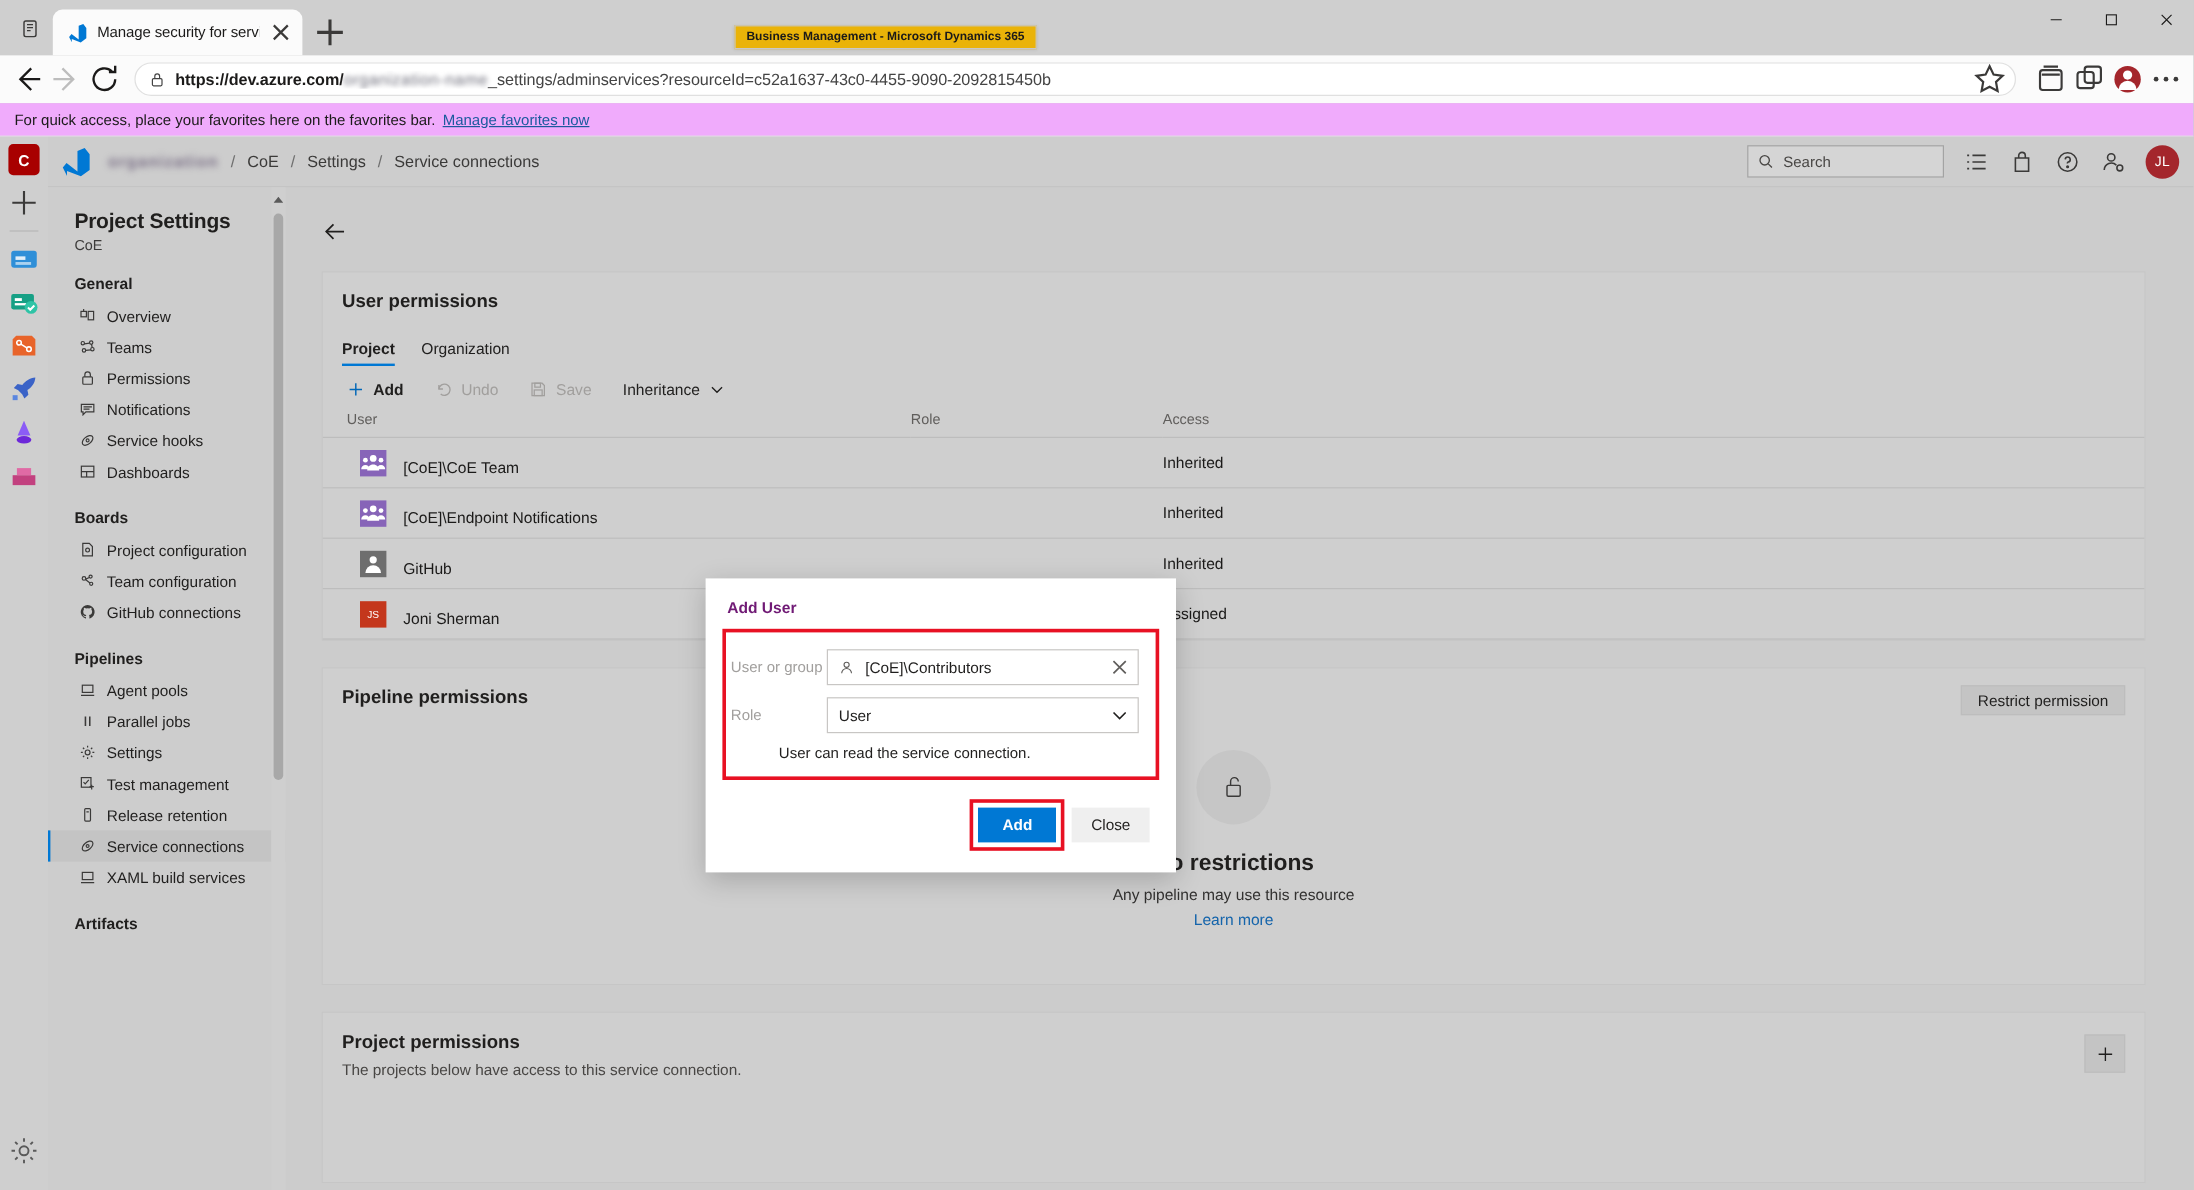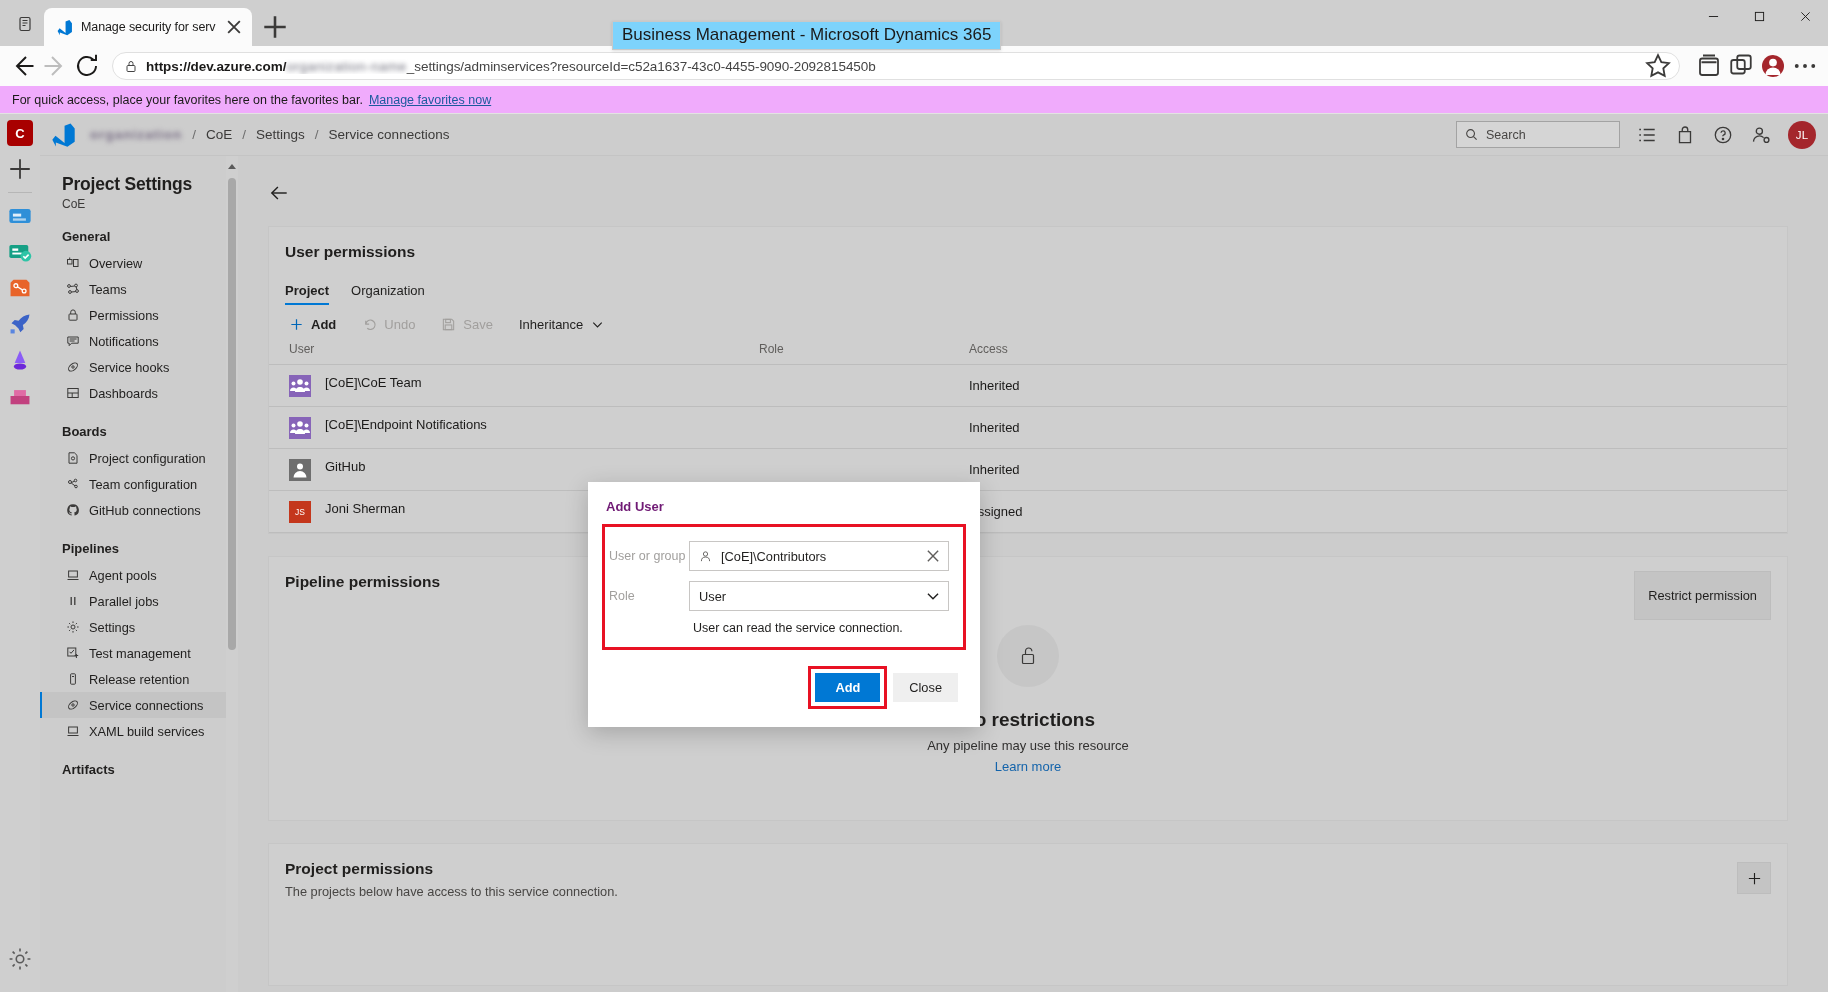--- a/index.html
+++ b/index.html
@@ -73,24 +73,25 @@
 
   .favbar {
     height: 28px; background: #f0abfc; display: flex; align-items: center;
     padding: 0 12px; font-size: 12.5px; color: #1b1a19; gap: 6px;
     border-bottom: 1px solid #e3e3e3;
   }
   .favbar a { color: #1b5a9e; text-decoration: underline; }
 
   
   .tooltip {
-    position: absolute; left: 612px; top: 21px; background: #7dd3fc;
-    border: 1px solid #c8c8c8; padding: 3px 9px 4px; font-size: 17px;
+    position: absolute; left: 612px; top: 21px; background: #eab308;
+    border: 1px solid #c8c8c8; padding: 3px 9px 4px; font-size: 10px;
     color: #1b1a19; z-index: 50; box-shadow: 0 1px 3px rgba(0,0,0,.12);
     white-space: nowrap;
+    font-weight: bold;
   }
 
   
   .page { position: relative; width: 1828px; height: 906px; background: #cccccc; display:flex; }
 
   
   .rail {
     width: 40px; flex: 0 0 40px; background: #cfcfcf; padding-top: 6px;
     display: flex; flex-direction: column; align-items: center; gap: 10px;
     position: relative;
@@ -177,37 +178,37 @@
   .tb-icon { width: 15px; height: 15px; display:flex;align-items:center;justify-content:center;}
 
   table.perm { width: 100%; border-collapse: collapse; font-size: 13px; }
   table.perm th {
     text-align: left; font-weight: 400; color: #605e5c; font-size: 12px;
     padding: 0 0 8px 0; border-bottom: 1px solid #bdbdbd;
   }
   table.perm td { padding: 0; border-bottom: 1px solid #bdbdbd; height: 42px; vertical-align: middle;}
   table.perm .c-user { padding-left: 20px; width: 490px; }
   table.perm .c-role { width: 210px; }
-  .ucell { display: flex; align-items: flex-start; gap: 14px; }
+  .ucell { display: flex; align-items: flex-end; gap: 14px; margin-left: 11px; }
   .uavatar { width: 22px; height: 22px; flex: 0 0 22px; display:flex;align-items:center;justify-content:center; }
   .uavatar.group { background: #8764b8; }
   .uavatar.gh { background: #6e6e6e; }
   .uavatar.init { background: #c4371c; color: #fff; font-size: 8.5px; display:flex;align-items:center;justify-content:center;}
 
   .pipeline-empty { text-align: center; padding: 34px 0 46px; }
   .lock-circle {
     width: 62px; height: 62px; border-radius: 50%; background: #c6c6c6; margin: 0 auto 22px;
     display:flex; align-items:center; justify-content:center;
   }
   .empty-title { font-size: 19px; font-weight: 600; color:#201f1e; }
   .empty-sub { font-size: 13px; color: #323130; margin-top: 7px; }
   .empty-link { font-size: 13px; color: #1464ab; margin-top: 6px; }
   .restrict-btn {
     position: absolute; right: 16px; top: 14px; background: #c4c4c4; border: 1px solid #bdbdbd;
-    padding: 16px 13px; font-size: 12.8px; color: #201f1e;
+    padding: 4px 13px; font-size: 12.8px; color: #201f1e;
   }
   .plus-btn {
     position: absolute; right: 16px; top: 18px; width: 34px; height: 32px; background: #c4c4c4;
     border: 1px solid #bdbdbd; display:flex;align-items:center;justify-content:center;
   }
   .card-sub { font-size: 12.8px; color: #484644; padding: 6px 0 0 16px; }
 
   
   .dialog {
     position: absolute; left: 588px; top: 368px; width: 392px; background: #ffffff;
@@ -217,21 +218,21 @@
   .dlg-body { margin: 10px 14px 0 14px; border: 3px solid #e81123; padding: 14px 0 12px 0; }
   .frow { display: flex; align-items: center; margin-bottom: 10px; padding: 0 14px 0 0; }
   .flabel { width: 84px; flex: 0 0 84px; font-size: 12.5px; color: #a19f9d; padding-left: 4px;}
   .fctl {
     flex: 1 1 auto; height: 30px; border: 1px solid #c8c6c4; background: #fff;
     display: flex; align-items: center; padding: 0 6px 0 9px; font-size: 12.8px; color: #201f1e;
   }
   .fctl .person { margin-right: 9px; display:flex; }
   .fctl .grow { flex: 1 1 auto; }
   .fctl .trail { width: 18px; height: 18px; display:flex;align-items:center;justify-content:center; }
-  .fhint { font-size: 12.5px; color: #201f1e; padding-left: 88px; }
+  .fhint { font-size: 12.5px; color: #201f1e; padding-left: 44px; }
   .dlg-footer {
     display: flex; justify-content: flex-end; align-items: center; gap: 0;
     padding: 16px 22px 18px 0; position: relative;
   }
   .add-wrap { border: 3px solid #e81123; padding: 4px; margin-right: 6px; }
   .btn-add {
     background: #0078d4; color: #fff; font-size: 12.8px; font-weight: 600;
     padding: 7px 20px; border: none;
   }
   .btn-close {

